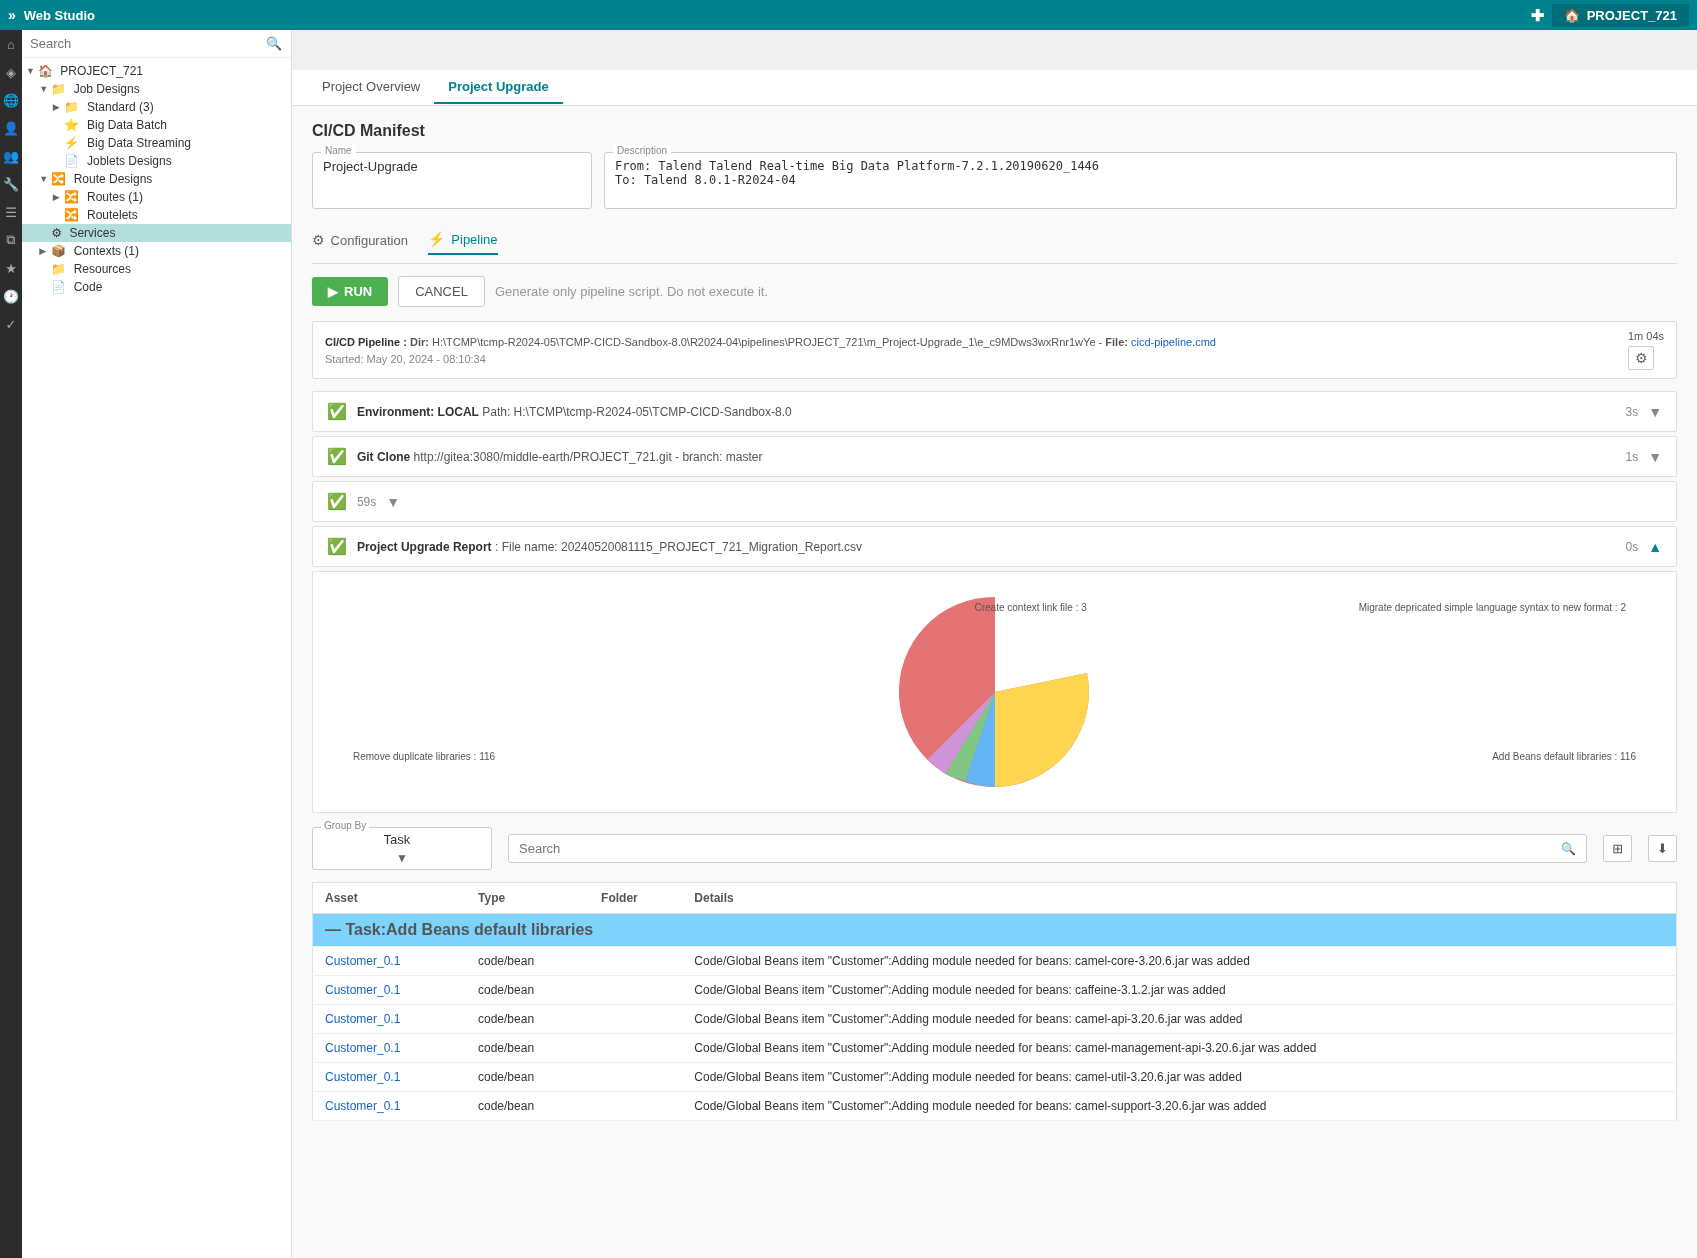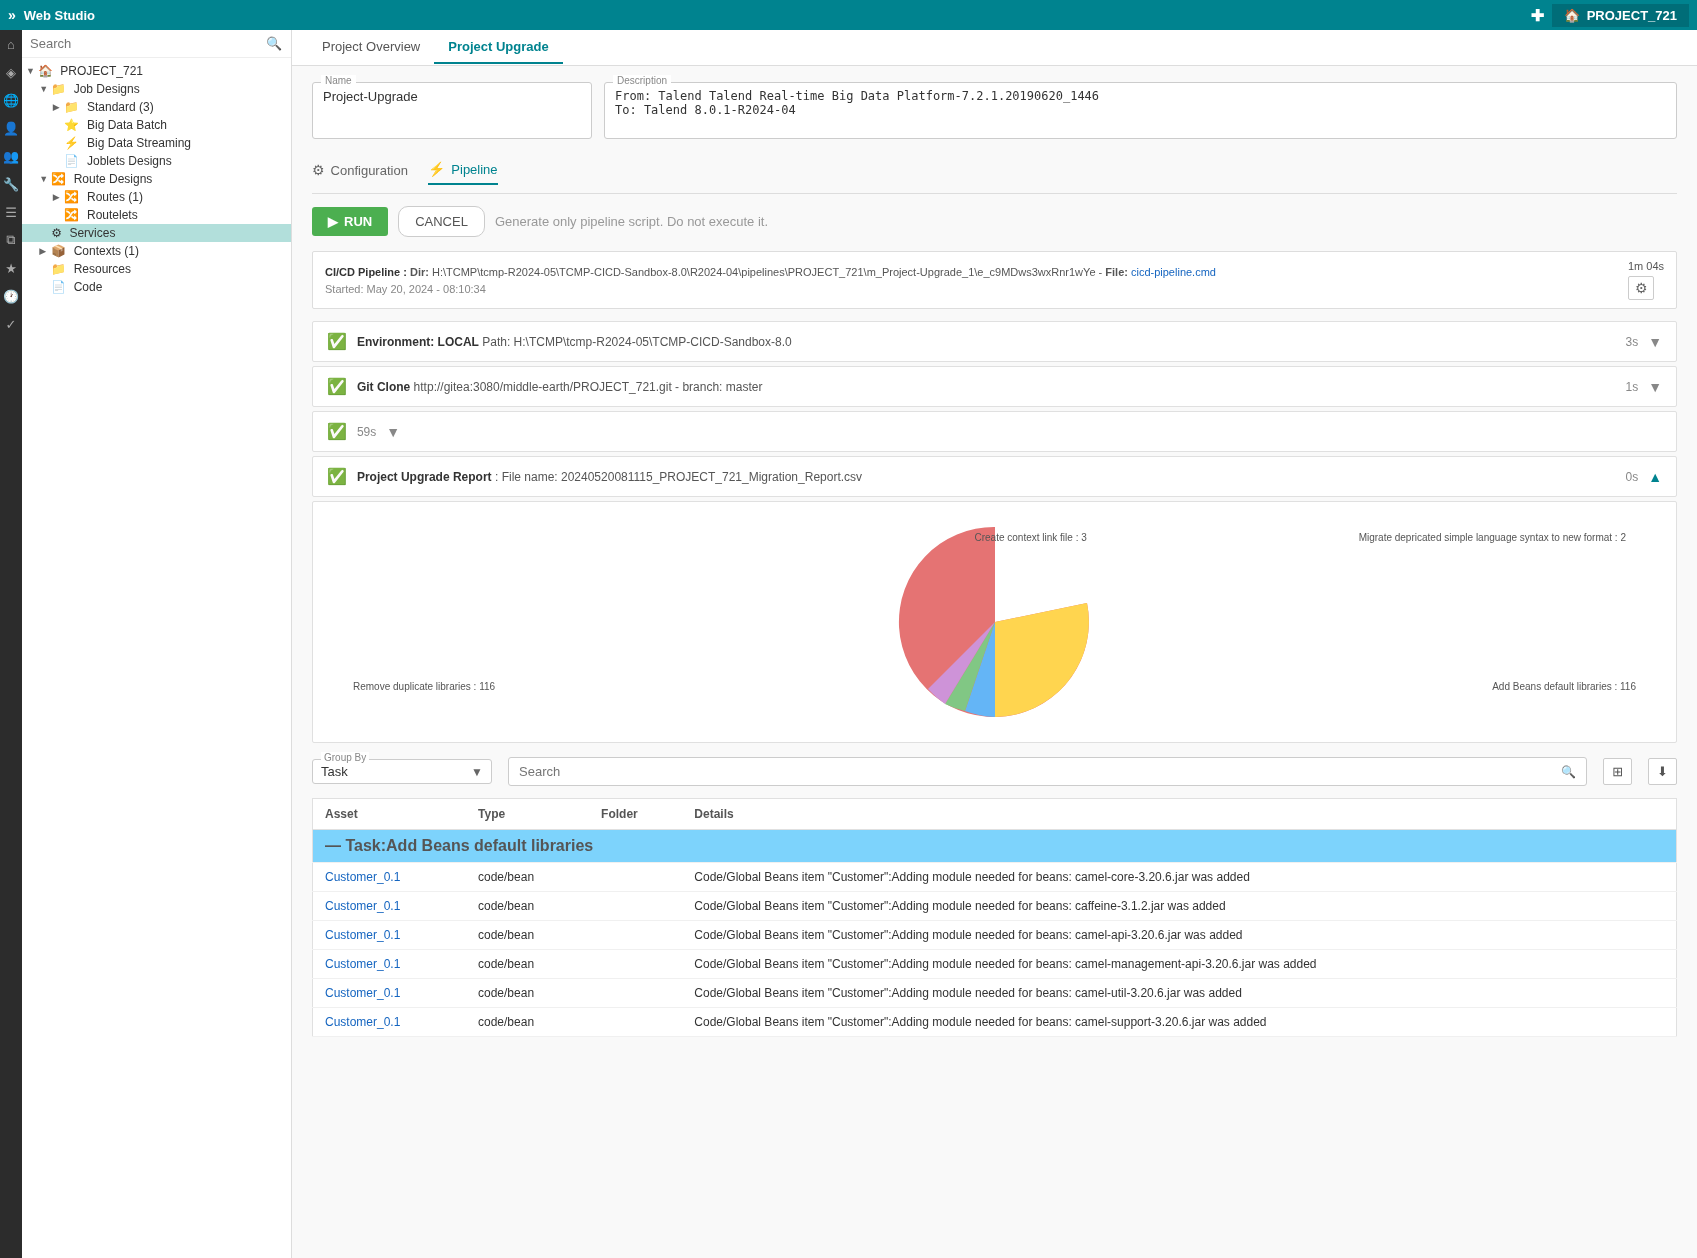--- a/index.html
+++ b/index.html
@@ -25,21 +25,21 @@
     .sidebar-search .search-icon { color: #888; font-size: 13px; }
     .sidebar-tree { flex: 1; overflow-y: auto; padding: 4px 0; }
     .tree-item { display: flex; align-items: center; padding: 2px 4px; cursor: pointer; white-space: nowrap; font-size: 12px; color: #333; }
     .tree-item.selected { background: #b2dfdb; }
     .tree-item .indent { display: inline-block; }
     .tree-item .arrow { width: 12px; font-size: 9px; color: #666; }
     .tree-item .icon { margin-right: 4px; font-size: 12px; }
     .tree-item .label { font-size: 12px; }
 
     
-    .content-area { flex: 1; display: flex; flex-direction: column; overflow: hidden; background: #f5f5f5; }
+    .content-area { flex: 1; display: flex; flex-direction: column; overflow: hidden; background: #f5f5f5; margin-top: 40px; }
 
     
     .tab-bar { background: #ffffff; border-bottom: 1px solid #ddd; display: flex; align-items: center; padding: 0 16px; height: 36px; flex-shrink: 0; }
     .tab { padding: 8px 14px; cursor: pointer; font-size: 13px; color: #555; border-bottom: 2px solid transparent; }
     .tab.active { color: #00838f; border-bottom: 2px solid #00838f; font-weight: 600; }
 
     
     .main-content { flex: 1; overflow-y: auto; padding: 16px 20px; background: #f9f9f9; }
 
     
@@ -54,21 +54,21 @@
 
     
     .inner-tabs { display: flex; align-items: center; gap: 20px; padding: 8px 0; margin-bottom: 12px; border-bottom: 1px solid #ddd; }
     .inner-tab { display: flex; align-items: center; gap: 6px; cursor: pointer; color: #666; font-size: 13px; padding-bottom: 6px; }
     .inner-tab.active { color: #00838f; border-bottom: 2px solid #00838f; }
     .inner-tab .tab-icon { font-size: 14px; }
 
     
     .action-bar { display: flex; align-items: center; gap: 10px; margin-bottom: 14px; }
     .btn-run { background: #4caf50; color: white; border: none; padding: 7px 16px; border-radius: 3px; cursor: pointer; font-size: 13px; font-weight: 600; display: flex; align-items: center; gap: 6px; }
-    .btn-cancel { background: white; color: #555; border: 1px solid #ccc; padding: 7px 16px; border-radius: 10px; cursor: pointer; font-size: 13px; }
+    .btn-cancel { background: white; color: #555; border: 1px solid #ccc; padding: 7px 16px; border-radius: 3px; cursor: pointer; font-size: 13px; }
     .generate-text { color: #999; font-size: 13px; }
 
     
     .pipeline-info-bar { background: white; border: 1px solid #ddd; padding: 8px 12px; margin-bottom: 12px; display: flex; align-items: center; justify-content: space-between; border-radius: 2px; }
     .pipeline-path { font-size: 11px; color: #555; flex: 1; word-break: break-all; }
     .gear-btn { color: #666; cursor: pointer; font-size: 14px; border: 1px solid #ccc; background: white; padding: 3px 6px; border-radius: 2px; }
 
     
     .pipeline-step { background: white; border: 1px solid #e0e0e0; margin-bottom: 4px; padding: 10px 14px; display: flex; align-items: center; border-radius: 2px; }
     .step-icon { color: #4caf50; font-size: 16px; margin-right: 10px; flex-shrink: 0; }
@@ -78,21 +78,21 @@
     .step-duration { color: #888; font-size: 12px; margin-right: 10px; }
     .step-chevron { color: #888; cursor: pointer; font-size: 14px; }
     .step-chevron.open { color: #00838f; }
 
     
     .chart-area { background: white; border: 1px solid #e0e0e0; padding: 20px; margin-bottom: 14px; border-radius: 2px; }
     .pie-container { position: relative; display: flex; justify-content: center; height: 200px; }
 
     
     .controls-row { display: flex; align-items: center; gap: 16px; margin-bottom: 12px; }
-    .group-by-wrapper { border: 1px solid #ccc; border-radius: 3px; padding: 4px 8px; background: white; display: flex; align-items: center; gap: 4px; font-size: 12px; position: relative; min-width: 180px; }
+    .group-by-wrapper { border: 1px solid #ccc; border-radius: 3px; padding: 4px 8px; background: white; display: flex; align-items: center; gap: 4px; font-size: 12px; position: relative; min-width: 180px; flex-direction: column; }
     .group-by-label { position: absolute; top: -8px; left: 8px; background: white; padding: 0 3px; font-size: 10px; color: #888; }
     .group-by-select { border: none; outline: none; font-size: 13px; color: #333; background: transparent; flex: 1; cursor: pointer; appearance: none; }
     .group-by-arrow { color: #666; font-size: 12px; }
     .search-wrapper { flex: 1; border: 1px solid #ccc; border-radius: 3px; padding: 6px 10px; background: white; display: flex; align-items: center; gap: 6px; }
     .search-wrapper input { border: none; outline: none; font-size: 13px; color: #555; background: transparent; flex: 1; }
     .search-wrapper .search-icon { color: #888; }
     .btn-icon { background: white; border: 1px solid #ccc; padding: 5px 8px; cursor: pointer; border-radius: 2px; color: #555; font-size: 13px; }
 
     
     .data-table { width: 100%; border-collapse: collapse; background: white; border: 1px solid #e0e0e0; }
@@ -223,20 +223,21 @@
   </div>
 
   <div class="content-area">
 
     <div class="tab-bar" id="tab-bar">
         <div class="tab">Project Overview</div>
         <div class="tab active">Project Upgrade</div>
       </div>
 
     <div class="main-content">
+      <div class="section-title">CI/CD Manifest</div>
 
       <div class="form-row">
         <div class="field-group name-field">
           <label>Name</label>
           <input type="text" style="width: 200px;" value="Project-Upgrade">
         </div>
         <div class="field-group desc-field">
           <label>Description</label>
           <textarea style="">From: Talend Talend Real-time Big Data Platform-7.2.1.20190620_1446
 To: Talend 8.0.1-R2024-04</textarea>

